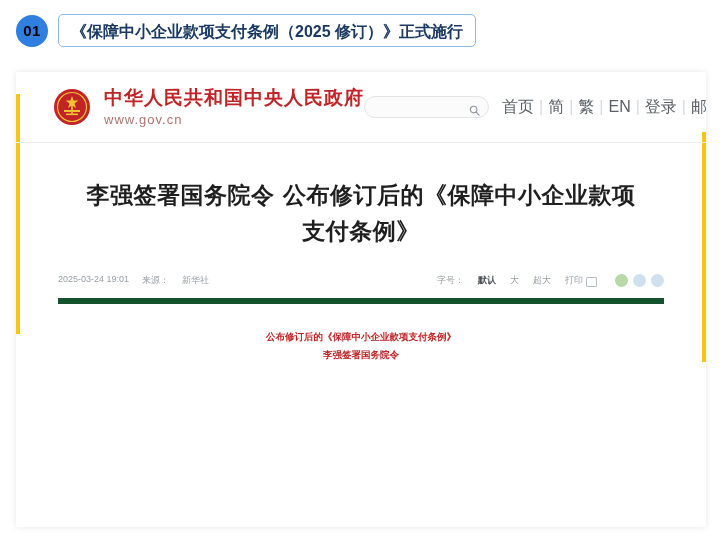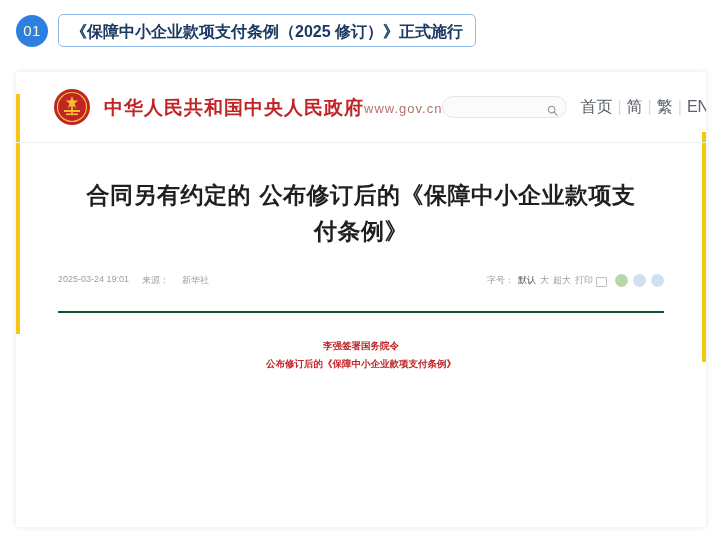--- a/index.html
+++ b/index.html
@@ -23,23 +23,23 @@
     display: flex;
     align-items: center;
     gap: 10px;
     padding-left: 16px;
   }
   .badge-num {
     width: 32px;
     height: 32px;
     border-radius: 50%;
     background: #2f7fe0;
-    color: #fef9c3;
+    color: #000000;
     font-size: 15px;
-    font-weight: normal;
+    font-weight: bold;
     display: flex;
     align-items: center;
     justify-content: center;
     letter-spacing: 0.5px;
     flex: 0 0 auto;
   }
   .headline-box {
     border: 1px solid #8fb9e8;
     border-radius: 5px;
     padding: 7px 12px 5px 12px;
@@ -102,21 +102,21 @@
     width: 44px;
     height: 44px;
     flex: 0 0 auto;
     margin-right: 10px;
     position: relative;
   }
   .emblem svg { display:block; }
 
   .site-title-wrap {
     display: flex;
-    flex-direction: row;
+    flex-direction: column;
     justify-content: center;
     flex: 0 0 auto;
   }
   .site-title {
     font-family: "DejaVu Serif", serif;
     font-size: 19px;
     font-weight: bold;
     color: #c02427;
     letter-spacing: 1px;
     line-height: 1.1;
@@ -195,32 +195,32 @@
     letter-spacing: 0.5px;
   }
 
   
   .meta-row {
     margin: 26px 42px 0 42px;
     display: flex;
     align-items: center;
     font-size: 9px;
     color: #9aa0a6;
-    border-bottom: 2px solid #14532d;
-    padding-bottom: 24px;
+    border-bottom: 6px solid #14532d;
+    padding-bottom: 11px;
   }
   .meta-left { display: flex; gap: 13px; }
   .meta-right {
     margin-left: auto;
     display: flex;
     align-items: center;
-    gap: 4px;
+    gap: 14px;
   }
   .fs-opt { color: #9aa0a6; }
-  .fs-opt.active { color: #4a5158; font-weight: normal; }
+  .fs-opt.active { color: #4a5158; font-weight: bold; }
   .print-icon {
     display: inline-flex;
     align-items: flex-end;
     gap: 3px;
     font-family: Liberation Mono, monospace;
   }
   .sq {
     width: 9px; height: 8px;
     border: 1px solid #b9bec4;
     border-radius: 1px;
@@ -311,21 +311,21 @@
           <span class="lk">EN</span>
           <span class="sep">|</span>
           <span class="lk">登录</span>
           <span class="sep">|</span>
           <span class="lk">邮</span>
         </div>
         <div class="qr-btn">⊡</div>
       </div>
     </div>
 
-    <div class="article-title">合同另有约定的 公布修订后的《保障中小企业款项支付条例》</div>
+    <div class="article-title">李强签署国务院令 公布修订后的《保障中小企业款项支付条例》</div>
 
     <div class="meta-row">
       <div class="meta-left">
         <span>2025-03-24 19:01</span>
         <span>来源：</span>
         <span>新华社</span>
       </div>
       <div class="meta-right">
         <span>字号：</span>
         <span class="fs-opt active">默认</span>
@@ -337,19 +337,19 @@
         </span>
         <span class="share-dots">
           <span class="dot green"></span>
           <span class="dot blue"></span>
           <span class="dot blue2"></span>
         </span>
       </div>
     </div>
 
     <div class="red-head">
+      <div>公布修订后的《保障中小企业款项支付条例》</div>
       <div>李强签署国务院令</div>
-      <div>公布修订后的《保障中小企业款项支付条例》</div>
     </div>
 
 
   </div>
 </div>
 
 </body></html>

